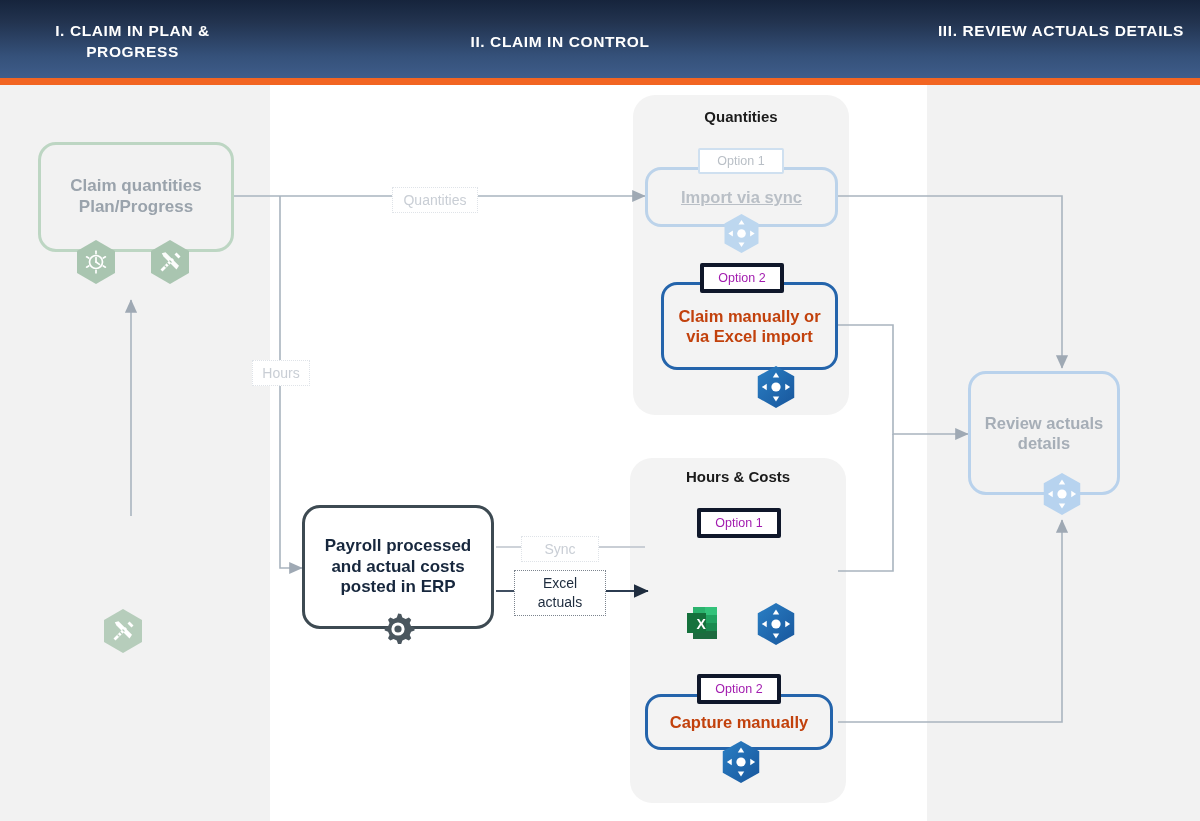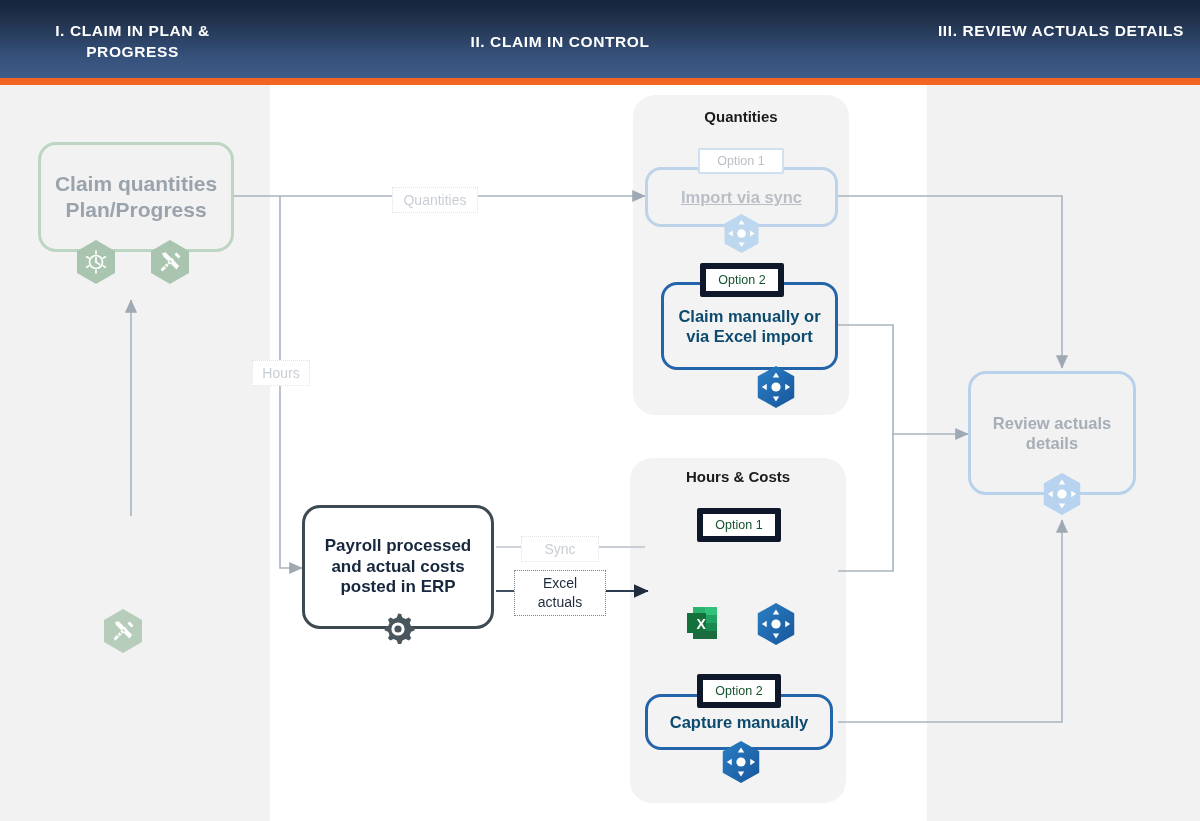--- a/index.html
+++ b/index.html
@@ -49,50 +49,50 @@
   .node{
     position:absolute;box-sizing:border-box;
     border-radius:16px;display:flex;align-items:center;justify-content:center;
     text-align:center;font-weight:bold;line-height:1.22;
   }
   .node .label{display:block;padding:0 8px;}
 
   
   .node.green{
     border:3px solid #bdd6c3;background:transparent;
-    color:#9aa3ac;font-size:21px;border-radius:18px;
+    color:#9aa3ac;font-size:17px;border-radius:18px;
   }
   
   .node.slate{
     border:3.5px solid #3d4a52;background:#ffffff;
     color:#17273d;font-size:17px;border-radius:18px;
   }
   
   .node.blue{
     border:3px solid #2464ab;background:transparent;
-    color:#0c4a6e;font-size:16.5px;
+    color:#c2410c;font-size:16.5px;
   }
   
   .node.blue-faded{
     border:3px solid #bcd3ea;background:transparent;
     color:#b9bfc6;font-size:16.5px;text-decoration:underline;
   }
   
   .node.review{
     border:3px solid #b9d2ec;background:transparent;
     color:#a6aeb7;font-size:16.5px;border-radius:18px;
   }
 
   
   .opt-tab{
     position:absolute;box-sizing:border-box;background:#ffffff;
     font-size:12.5px;font-weight:normal;text-align:center;
     padding:4px 0 4px;border-radius:2px;
   }
-  .opt-tab.on{border:6px solid #0f172a;color:#14532d;}
+  .opt-tab.on{border:4px solid #0f172a;color:#a21caf;}
   .opt-tab.off{border:2px solid #cfe0f0;color:#b9bfc6;}
 
   
   .edge-label{
     position:absolute;box-sizing:border-box;background:#ffffff;
     text-align:center;font-size:14px;line-height:18px;padding:3px 6px;
   }
   .edge-label.dim{border:1.5px dotted #dfe3e8;color:#c9ced5;}
   .edge-label.on{border:1.5px dotted #7c848e;color:#1d2b3d;}
 
@@ -295,21 +295,21 @@
     <path d="M19.5 1 L36.5 10.5 L36.5 30.5 L19.5 40 L2.5 30.5 L2.5 10.5 Z" fill="url(#hexg3)"></path>
     <circle cx="19.5" cy="20.5" r="4.3" fill="#ffffff"></circle>
     <g fill="#ffffff">
       <path d="M19.5 7 l3 4.6 -6 0 z"></path>
         <path d="M19.5 34 l3 -4.6 -6 0 z"></path>
       <path d="M6.3 20.5 l4.6 -3 0 6 z"></path>
         <path d="M32.7 20.5 l-4.6 -3 0 6 z"></path>
     </g>
   </svg>
 
-  <div class="node review" id="n-review" style="left:968px;top:371px;width:168px;height:124px;align-items:center;">
+  <div class="node review" id="n-review" style="left:968px;top:371px;width:152px;height:124px;align-items:center;">
     <span class="label">Review actuals details</span>
   </div>
   <svg class="hexicon" style="left:1041px;top:472px;" width="42" height="44" viewBox="0 0 39 41">
     <path d="M19.5 1 L36.5 10.5 L36.5 30.5 L19.5 40 L2.5 30.5 L2.5 10.5 Z" fill="#b7d3ef"></path>
     <circle cx="19.5" cy="20.5" r="4.3" fill="#ffffff"></circle>
     <g fill="#ffffff">
       <path d="M19.5 7 l3 4.6 -6 0 z"></path>
         <path d="M19.5 34 l3 -4.6 -6 0 z"></path>
       <path d="M6.3 20.5 l4.6 -3 0 6 z"></path>
         <path d="M32.7 20.5 l-4.6 -3 0 6 z"></path>

